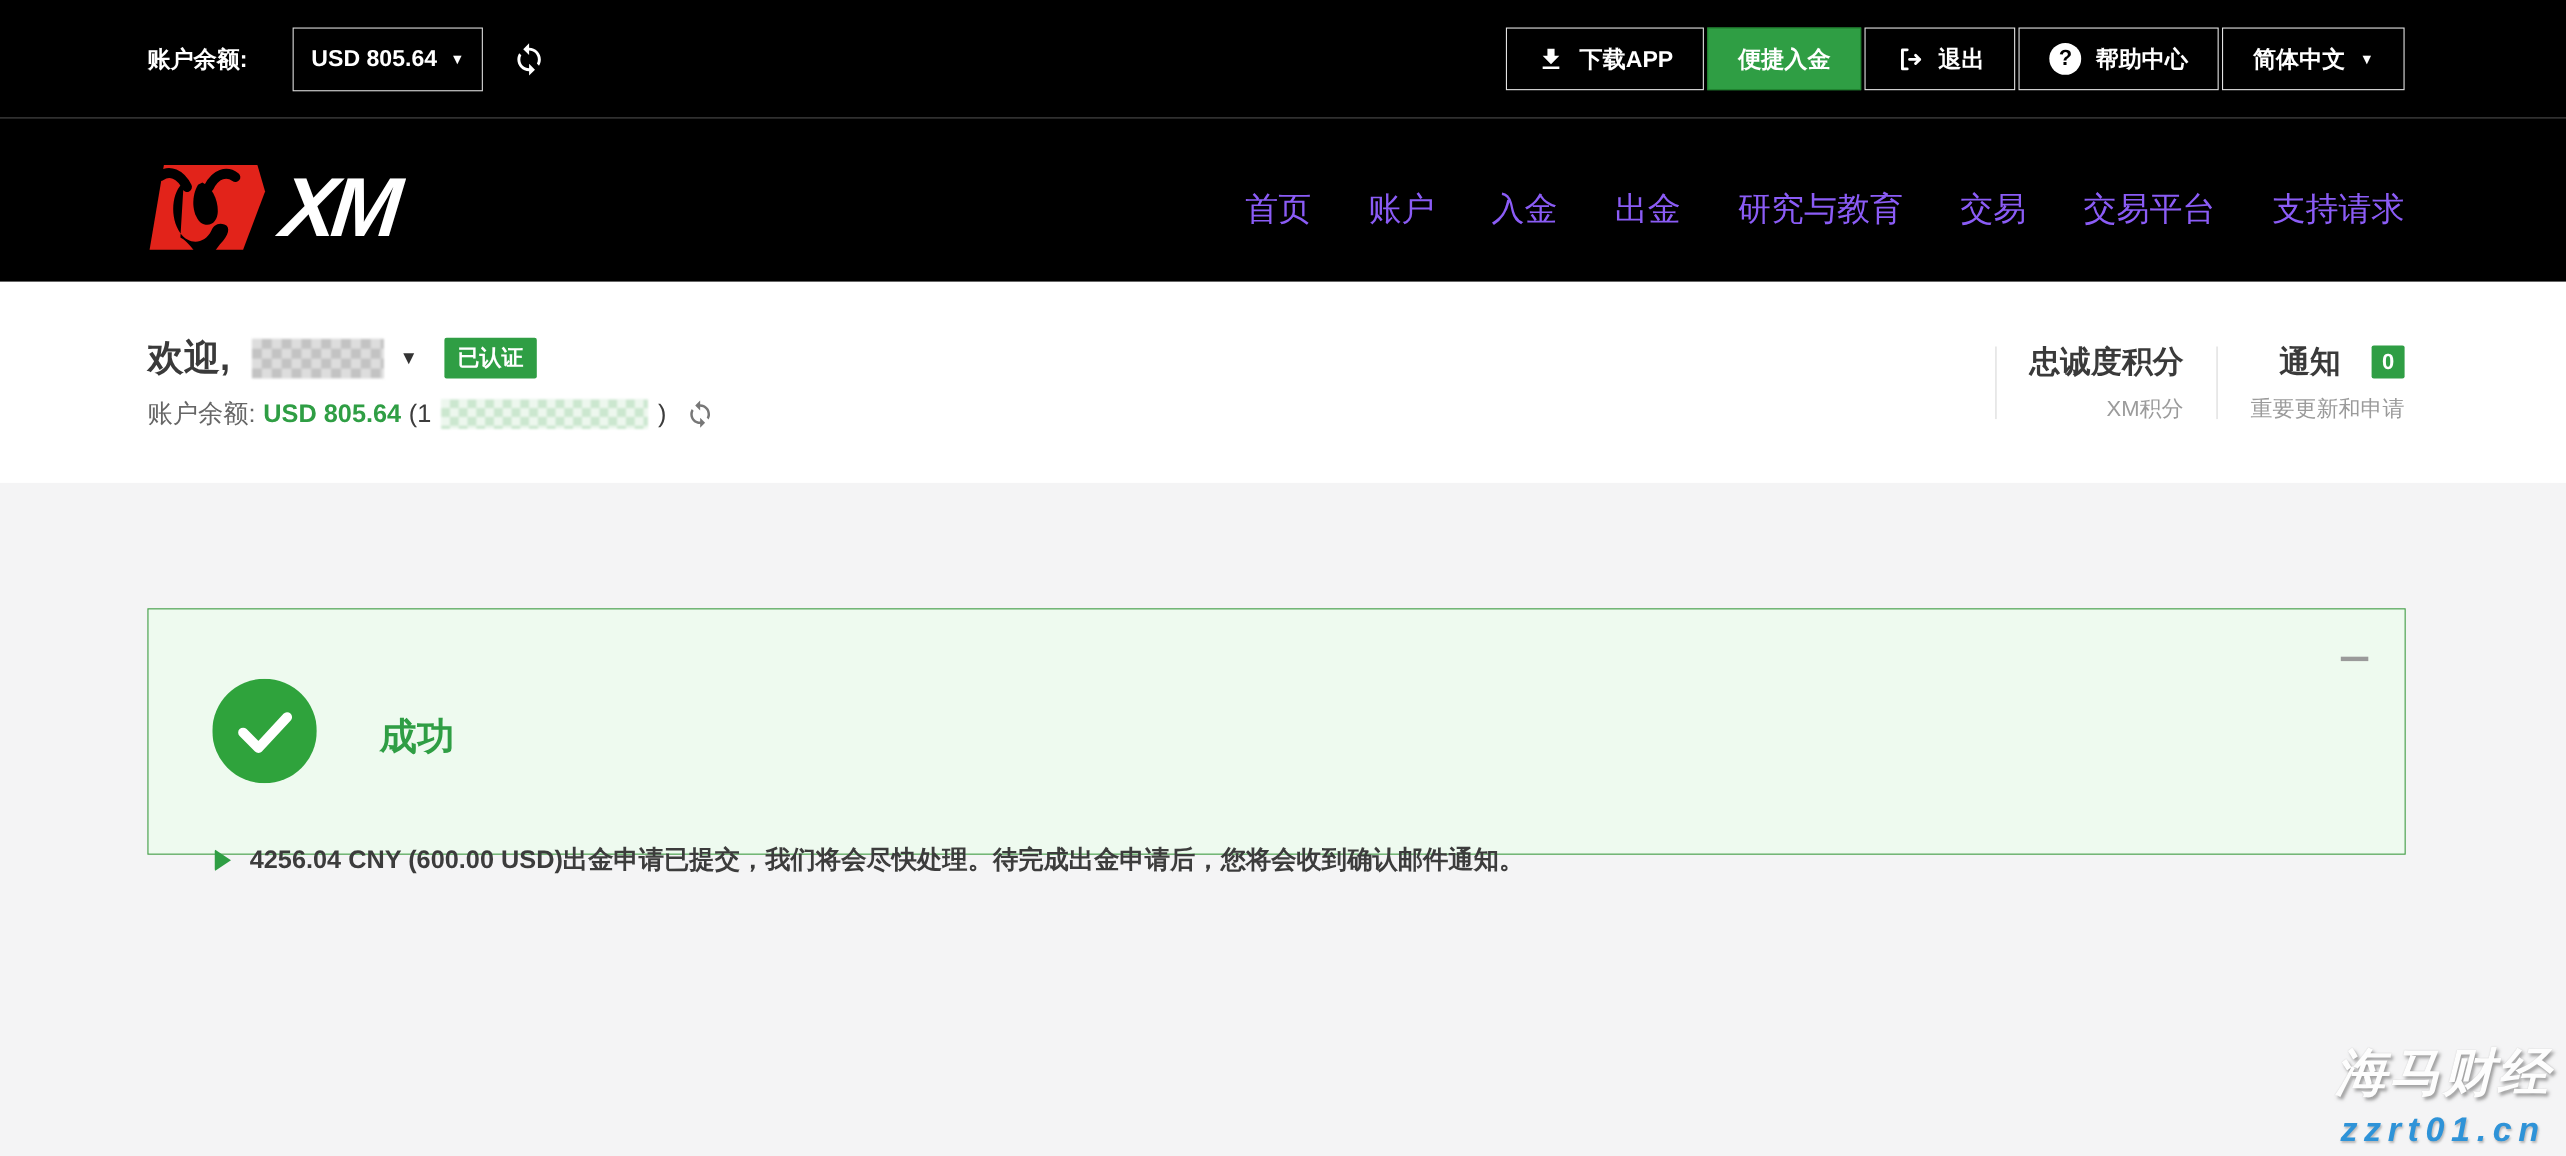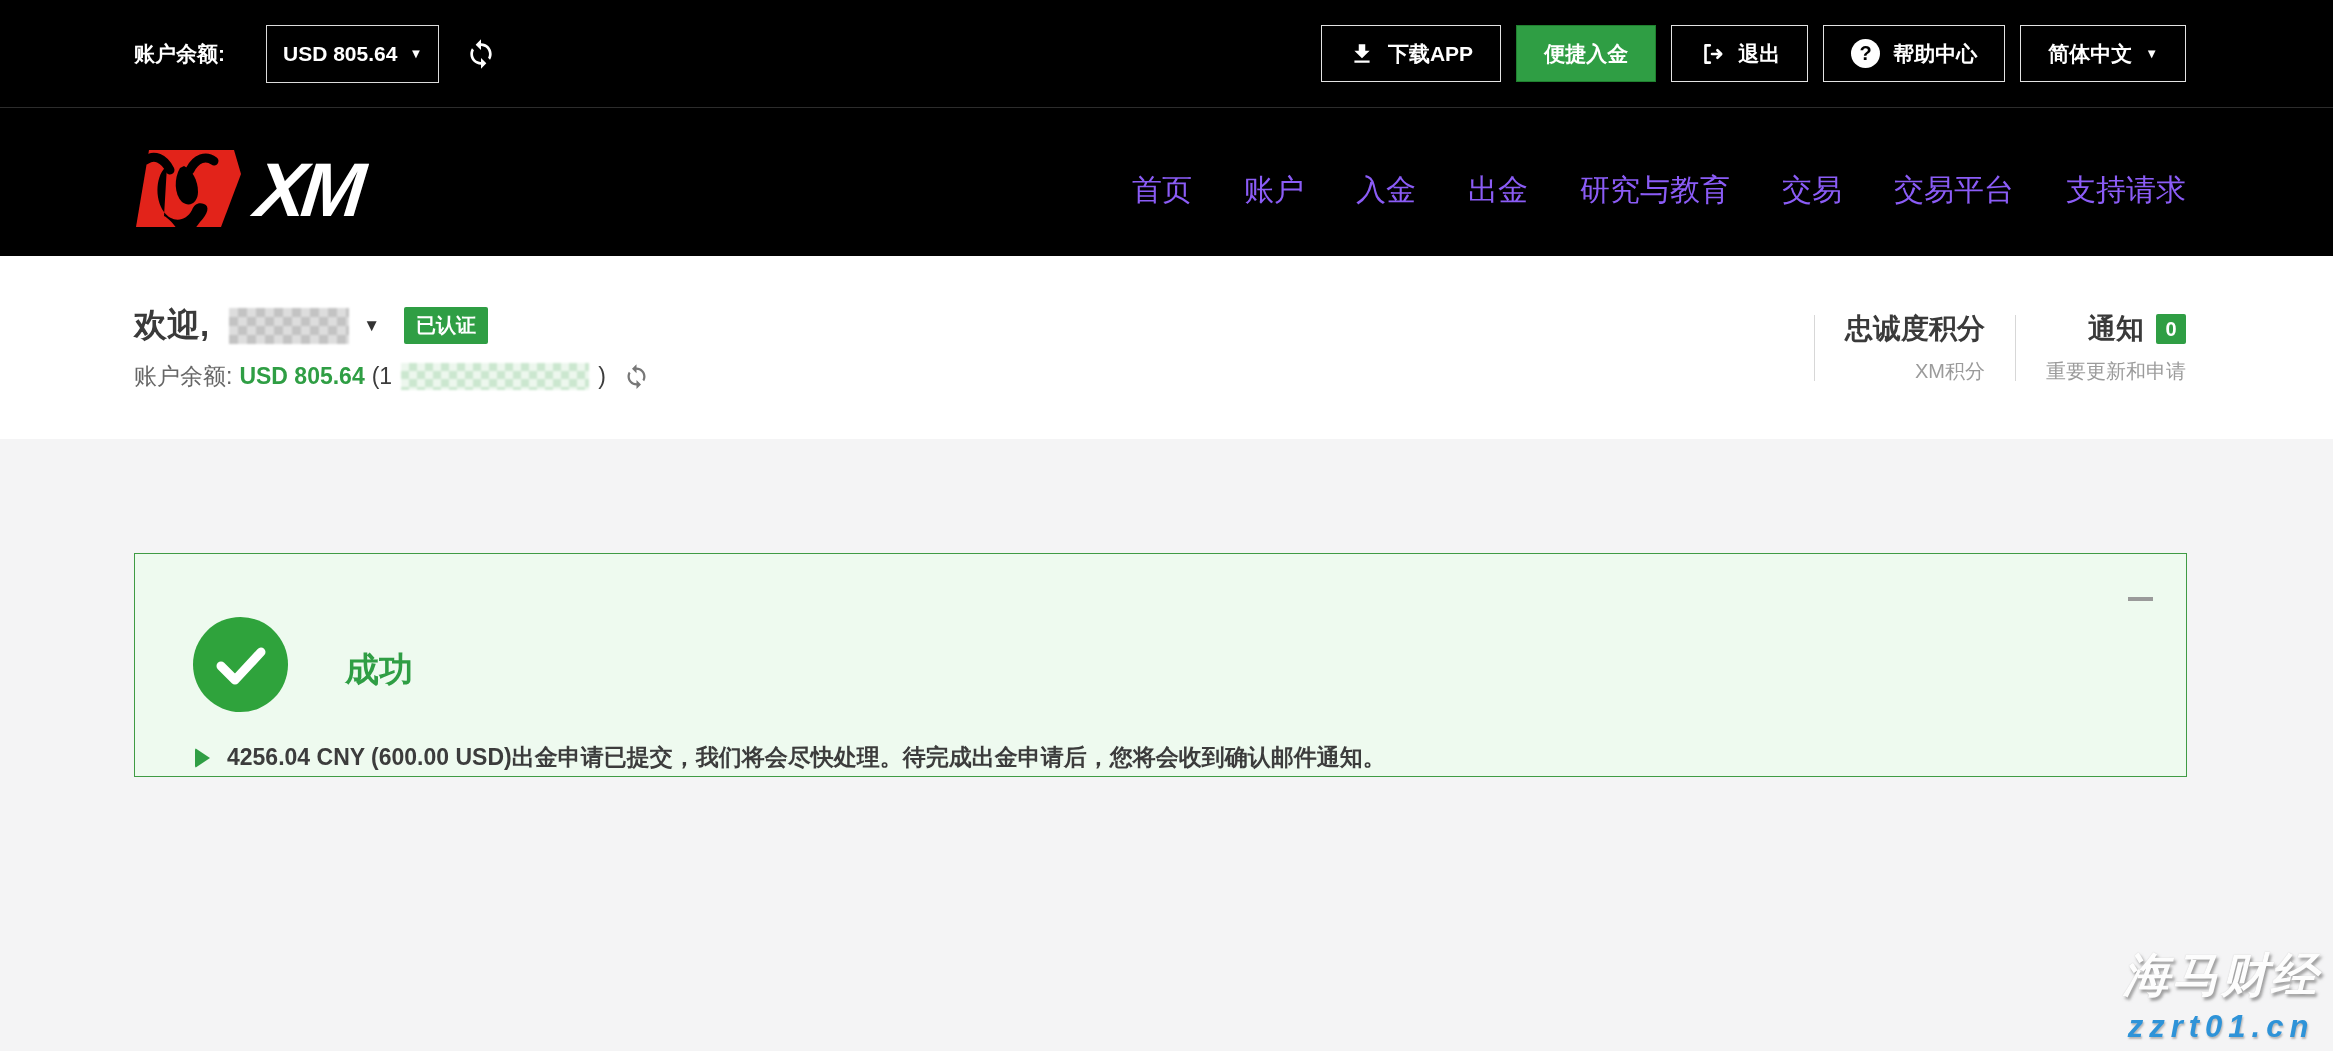--- a/index.html
+++ b/index.html
@@ -10,21 +10,21 @@
   
   .topbar { position:absolute; left:0; top:0; width:100%; height:107px; background:#000;
             display:flex; align-items:center; padding:0 147px 0 134px; }
   .tb-label { color:#fff; font-size:21px; font-weight:bold; }
   .tb-dropdown { margin-left:41px; height:58px; min-width:172px; background:#000;
                  border:1px solid #dcdcdc; color:#fff; font-size:21px; font-weight:bold;
                  display:flex; align-items:center; justify-content:center; gap:12px; cursor:pointer;
                  font-family:inherit; padding:0 16px; }
   .tb-caret { font-size:13px; line-height:1; color:#fff; }
   .icon-btn-bare { background:none; border:none; color:#fff; margin-left:26px; cursor:pointer; display:flex; align-items:center; }
-  .tb-right { margin-left:auto; display:flex; align-items:center; gap:15px;justify-content:center; }
+  .tb-right { margin-left:auto; display:flex; align-items:center; gap:3px;justify-content:center; }
   .tb-btn { height:57px; background:#000; border:1px solid #e3e3e3; color:#fff; cursor:pointer;
             font-size:21px; font-weight:bold; font-family:inherit;
             display:flex; align-items:center; justify-content:center; gap:13px; padding:0 27px; }
   .tb-btn.green { background:#2f9e44; border-color:#20812f; }
   .help-circle { width:29px; height:29px; border-radius:50%; background:#fff; color:#000;
                  font-size:20px; font-weight:bold; display:flex; align-items:center; justify-content:center; }
   svg.glyph { display:block; }
 
   
   .navbar { position:absolute; left:0; top:107px; width:100%; height:165px; background:#000;
@@ -55,32 +55,32 @@
                   filter:blur(1px); }
   .w-refresh { background:none; border:none; color:#777; margin-left:10px; cursor:pointer; display:flex; }
 
   .widgets { margin-left:auto; display:flex; align-items:center; }
   .widget { cursor:pointer; }
   .widget .w-title { font-size:28px; font-weight:bold; color:#3a3a3a; white-space:nowrap; }
   .widget .w-sub { font-size:20px; color:#9b9b9b; margin-top:10px; white-space:nowrap; }
   .widget.center { text-align:center; }
   .widget.right { text-align:right; }
   .w-divider { width:1px; height:66px; background:#d7d7d7; margin:0 30px; }
-  .notif-row { display:flex; align-items:center; justify-content:flex-end; gap:12px; }
+  .notif-row { display:flex; align-items:center; justify-content:flex-end; gap:28px; }
   .badge-count { background:#2f9e44; color:#fff; font-size:20px; font-weight:bold;
                  width:30px; height:30px; display:flex; align-items:center; justify-content:center; border-radius:2px; }
 
   
   .panel { position:absolute; left:134px; top:553px; width:2053px; height:224px;
            background:#eefaef; border:1px solid #3f9b44; }
   .panel-collapse { position:absolute; right:33px; top:43px; width:25px; height:4px;
                     background:#9a9a9a; border:none; cursor:pointer; padding:0; }
   .check-wrap { position:absolute; left:58px; top:63px; width:95px; height:95px; }
   .success-title { position:absolute; left:210px; top:93px; font-size:34px; font-weight:bold; color:#2f9e44; }
-  .msg-row { position:absolute; left:60px; top:188px; display:flex; align-items:center; gap:17px; }
+  .msg-row { position:absolute; left:60px; top:212px; display:flex; align-items:center; gap:17px; }
   .msg-bullet { width:0; height:0; border-left:15px solid #2f9e44; border-top:10px solid transparent;
                 border-bottom:10px solid transparent; border-radius:2px; }
   .msg-text { font-size:23px; font-weight:600; color:#3c3c3c; white-space:nowrap; }
 
   
   .watermark { position:absolute; right:14px; bottom:6px; text-align:center; font-style:italic; pointer-events:none; }
   .wm-1 { font-size:47px; font-weight:bold; color:#fdfdfd; letter-spacing:2px;
           text-shadow:2px 3px 3px rgba(90,90,90,0.55), 0 0 1px rgba(120,120,120,0.4); }
   .wm-2 { font-size:31px; font-weight:bold; color:#2e93d8; letter-spacing:6px; margin-top:2px;
           text-shadow:1px 2px 2px rgba(70,70,70,0.35); }

